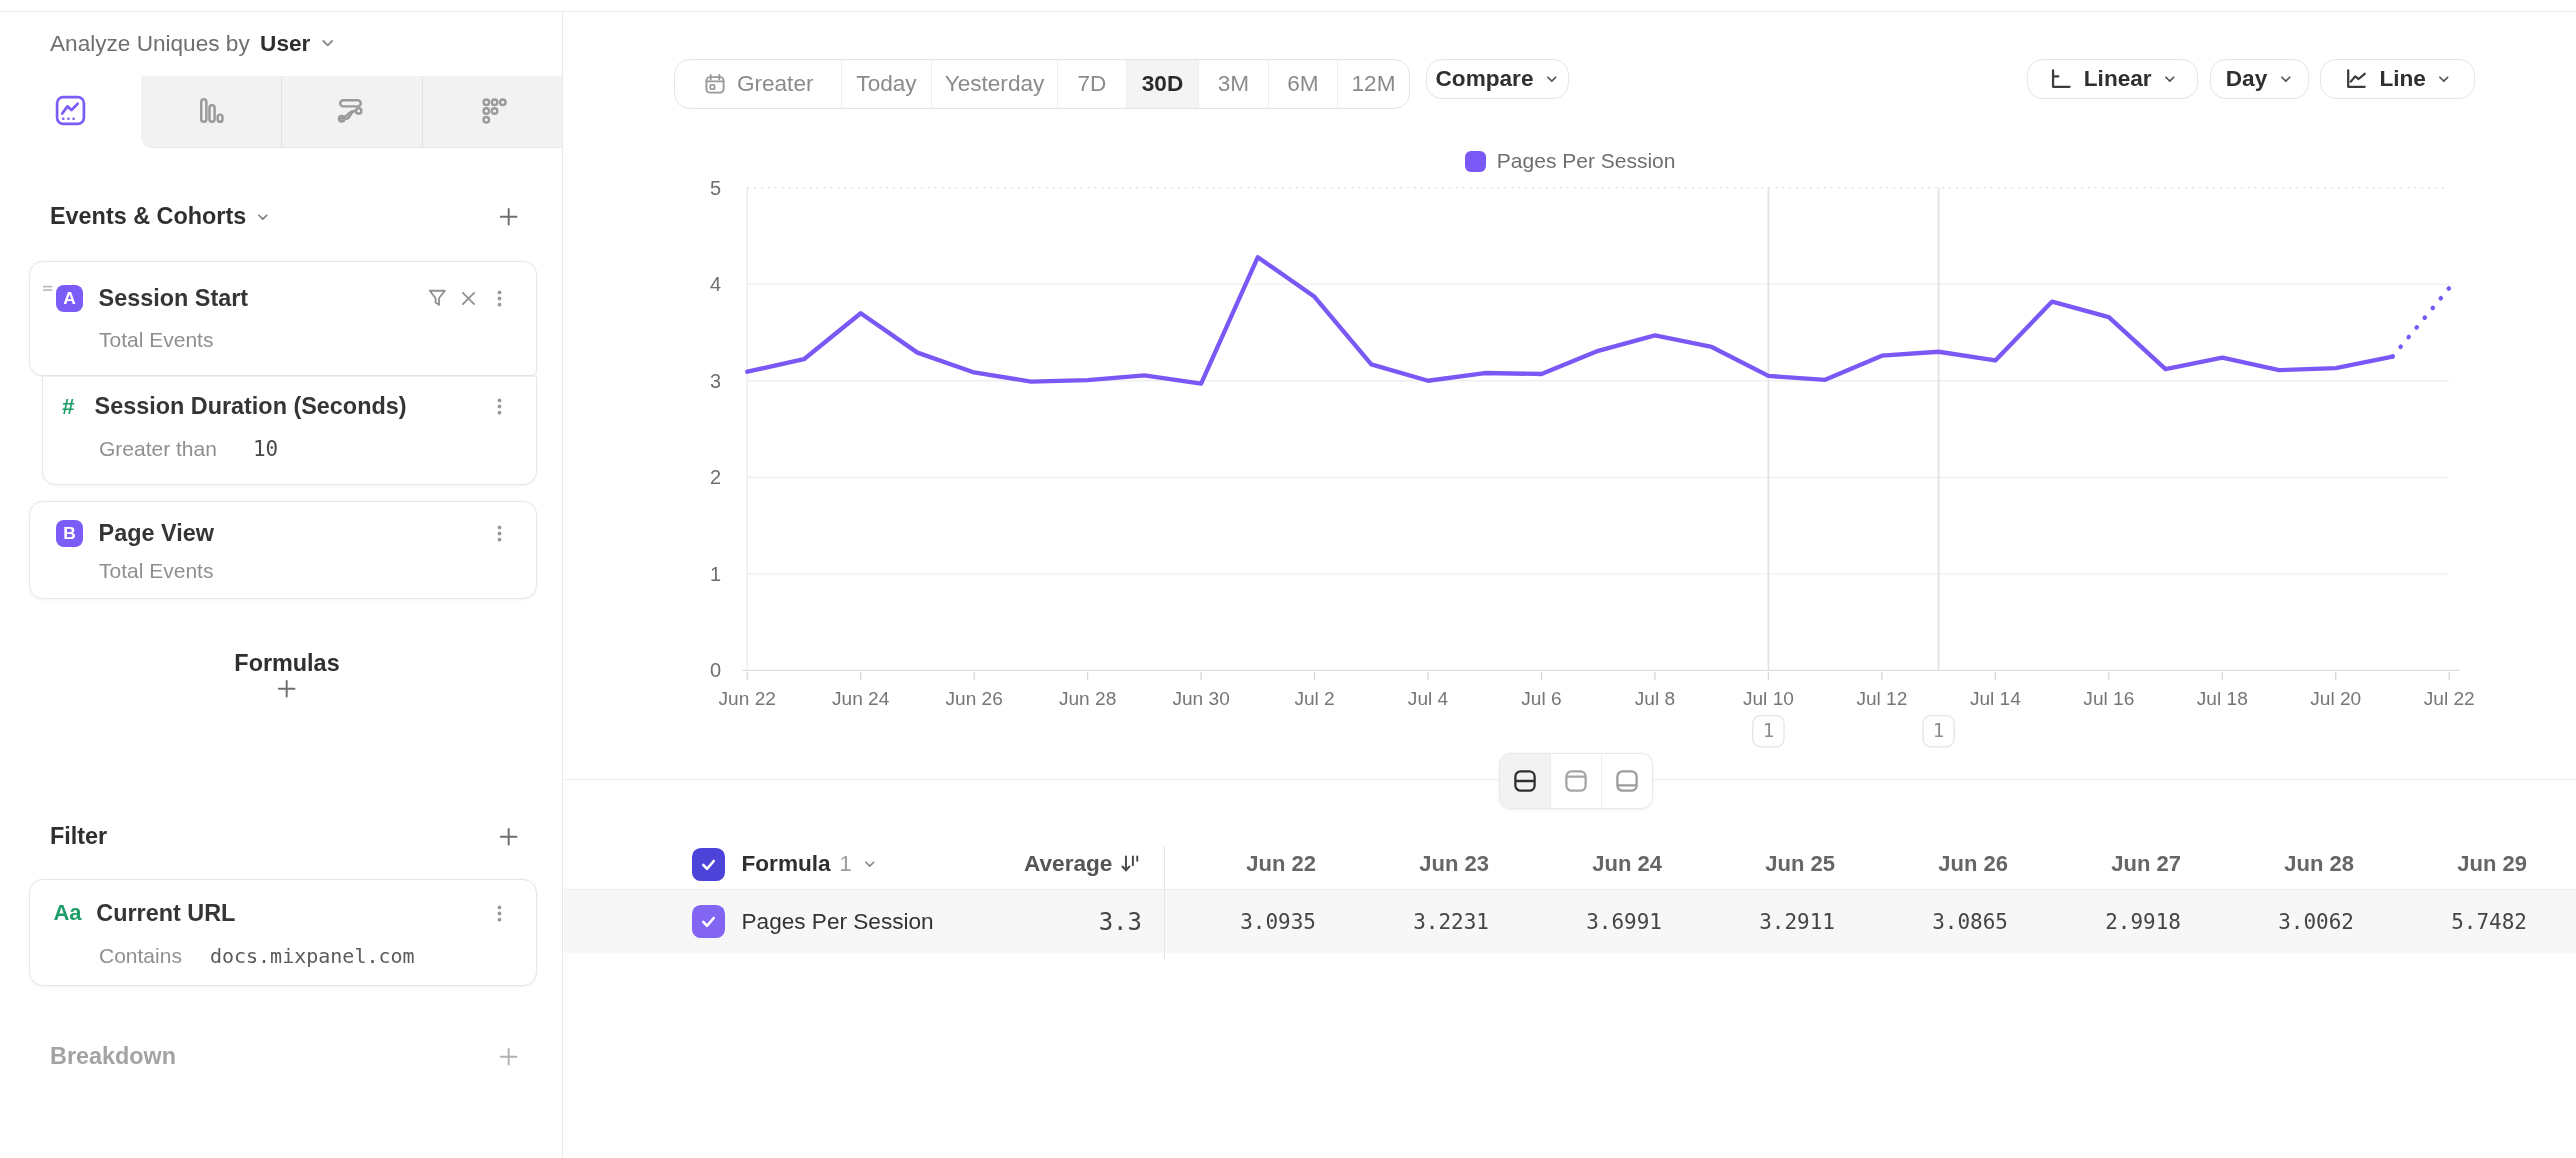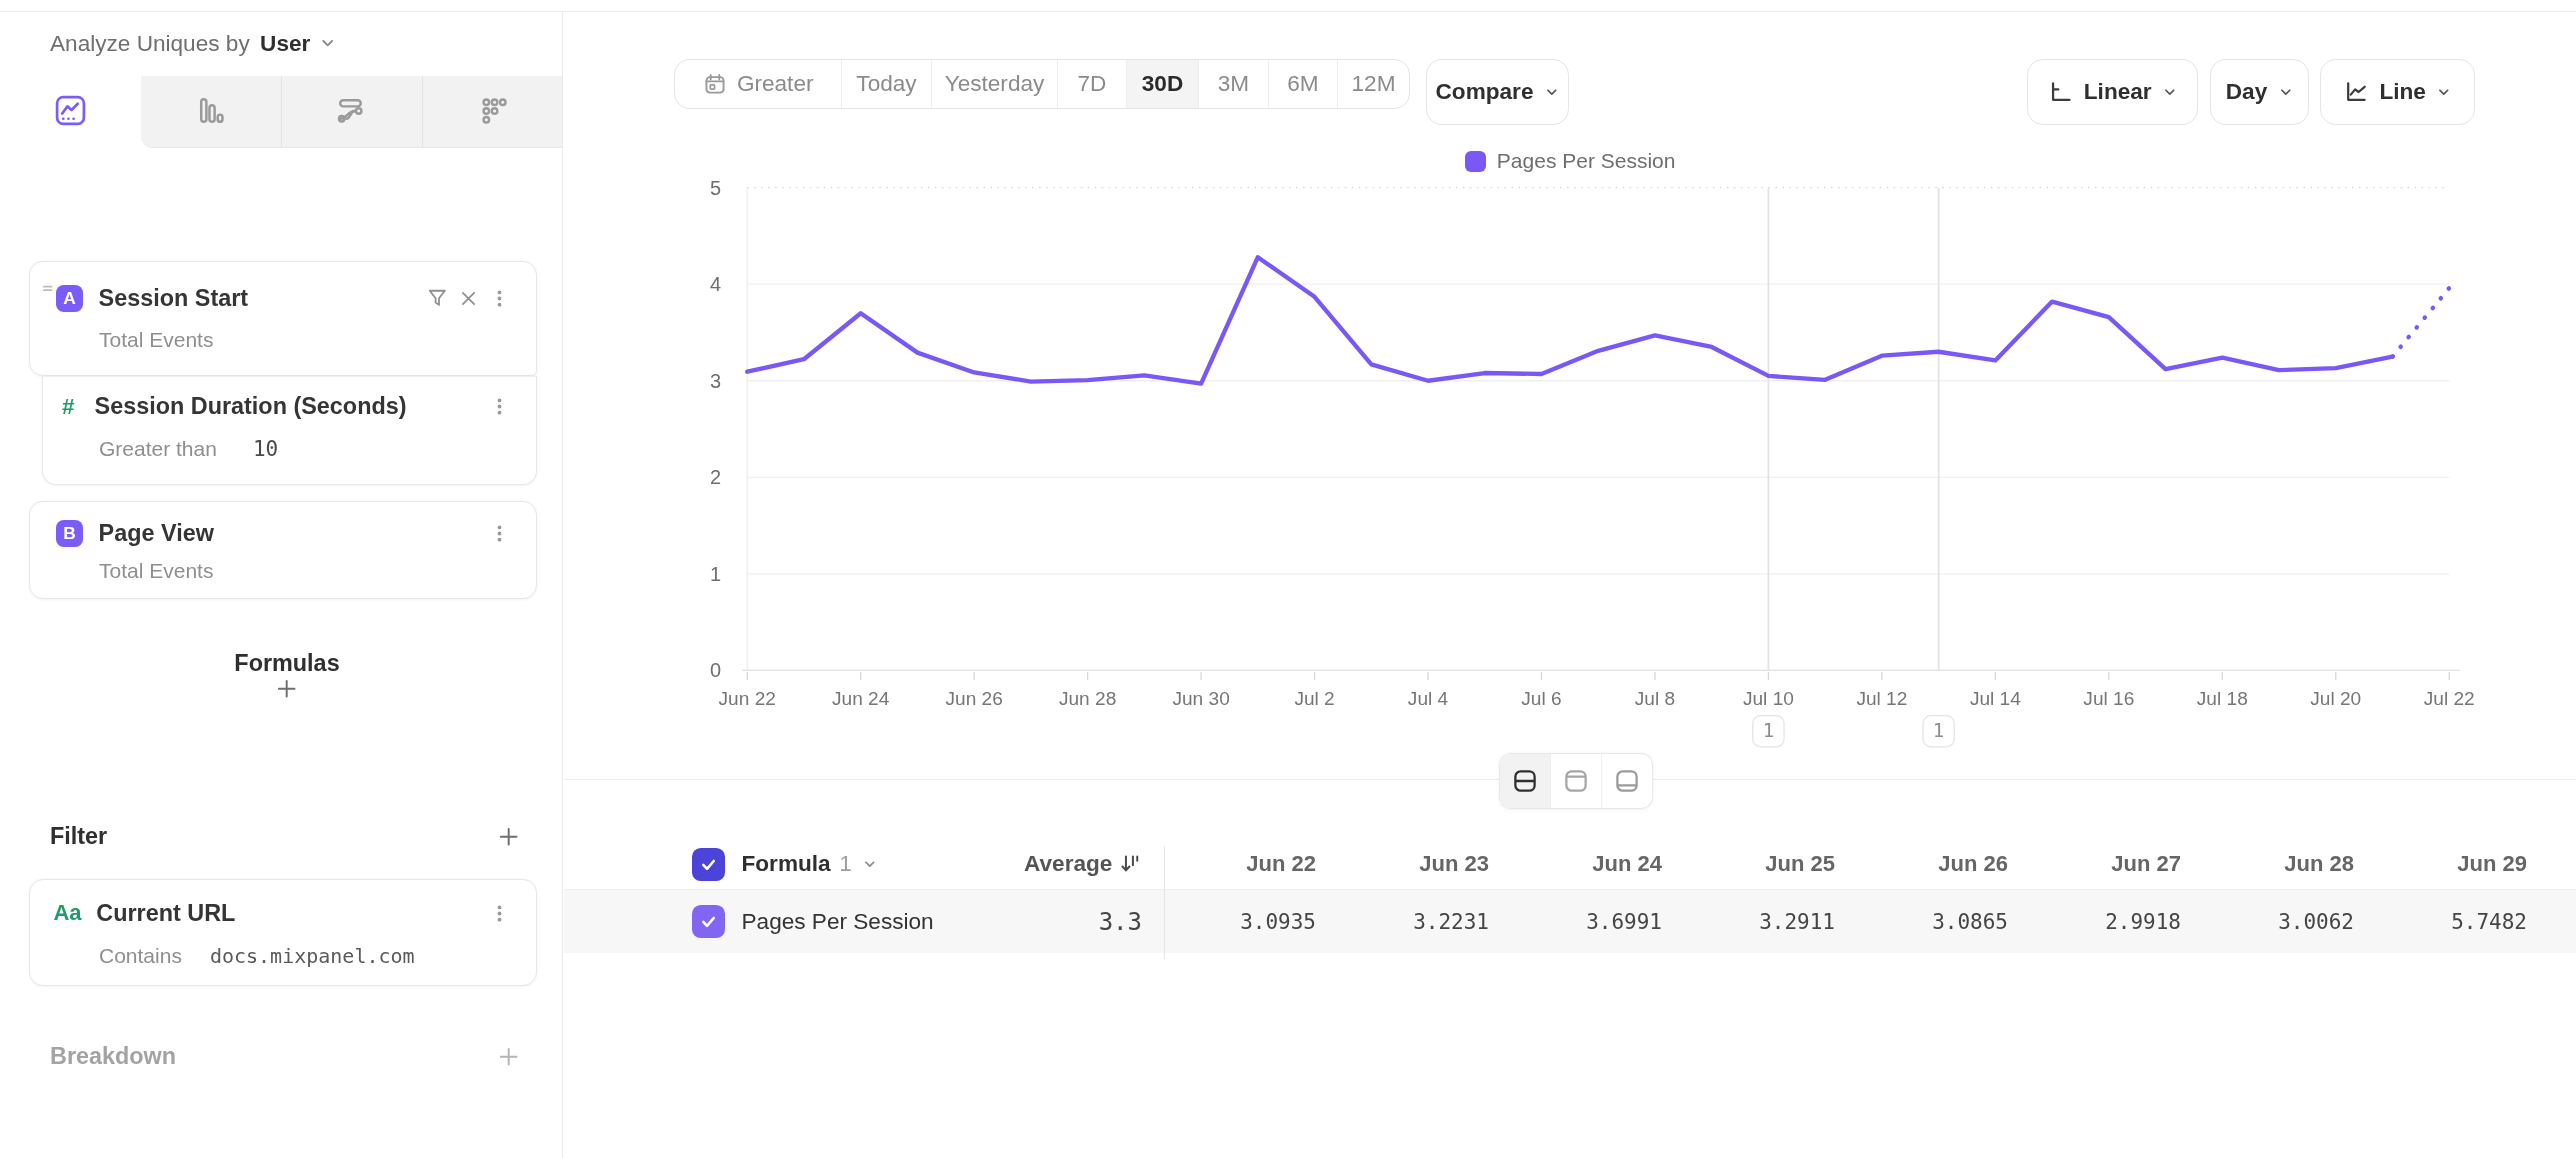--- a/index.html
+++ b/index.html
@@ -31,21 +31,21 @@
   .iconbtn{display:flex;align-items:center;justify-content:center;width:31px;height:31px;cursor:pointer;}
   .handle{position:absolute;left:12px;top:21px;}
 
   
   #main{position:absolute;left:564px;top:12px;width:2012px;height:1146px;}
   .pill{position:absolute;top:47px;height:50px;background:#fff;border:0.9px solid #e5e5e5;border-radius:15.6px;display:flex;align-items:center;box-sizing:border-box;overflow:hidden;}
   #range-group{left:110px;}
   .seg{height:100%;display:flex;align-items:center;justify-content:center;font-size:22.6px;color:#8b8b8b;box-sizing:border-box;cursor:pointer;gap:10.4px;}
   .seg + .seg{border-left:0.9px solid #ededed;}
   .seg.selected{color:#2a2a2a;font-weight:700;background:#f4f4f4;}
-  .btnpill{position:absolute;top:47px;height:66px;background:#fff;border:0.9px solid #e5e5e5;border-radius:15.6px;display:flex;align-items:center;justify-content:center;gap:10.4px;font-size:22.6px;color:#2f2f2f;font-weight:700;box-sizing:border-box;cursor:pointer;}
+  .btnpill{position:absolute;top:47px;height:40px;background:#fff;border:0.9px solid #e5e5e5;border-radius:15.6px;display:flex;align-items:center;justify-content:center;gap:10.4px;font-size:22.6px;color:#2f2f2f;font-weight:700;box-sizing:border-box;cursor:pointer;}
   #legend{position:absolute;left:0;top:137px;width:2012px;display:flex;align-items:center;justify-content:center;gap:11.3px;}
   #legend .swatch{width:21px;height:21px;border-radius:6px;}
   #legend .ltext{font-size:21px;color:#6e6e6e;}
   #chart-wrap{position:absolute;left:0;top:0;width:2012px;height:782px;}
   .hdivider{position:absolute;left:0;top:767px;width:2012px;height:0.9px;background:#ececec;}
   #view-toggle{position:absolute;left:935px;top:741px;height:54px;background:#fff;border:0.9px solid #e8e8e8;border-radius:12px;box-shadow:0 0.9px 3.5px rgba(0,0,0,.06);display:flex;align-items:center;overflow:hidden;}
   .vt{width:50px;height:100%;display:flex;align-items:center;justify-content:center;cursor:pointer;}
   .vt + .vt{border-left:0.9px solid #eeeeee;}
   .vt.selected{background:#f2f2f2;}
 
@@ -127,20 +127,33 @@
               <circle cx="27" cy="9" r="2.7"></circle>
               <circle cx="11" cy="17.5" r="2.7"></circle>
               <circle cx="19" cy="17.5" r="2.7"></circle>
               <circle cx="11" cy="26" r="2.7"></circle>
             </g>
           </svg>
       </span>
     </div>
   </div>
 
+  <div class="sec" style="top:190px;">
+    <span style="display:flex;align-items:center;gap:8.7px;">
+      <span>Events &amp; Cohorts</span>
+      <svg width="15.6" height="15.6" viewBox="0 0 20 20">
+          <polyline points="5,8 10,13 15,8" fill="none" stroke="#7d7d7d" stroke-width="2.2" stroke-linecap="round" stroke-linejoin="round"></polyline>
+        </svg>
+    </span>
+    <span class="iconbtn">
+      <svg width="23.4" height="23.4" viewBox="0 0 24 24">
+          <path d="M12 4v16M4 12h16" stroke="#6e6e6e" stroke-width="2" stroke-linecap="round"></path>
+        </svg>
+    </span>
+  </div>
 
   <div class="card top-card" style="top:249px;height:115px;">
     <span class="handle">
       <svg width="14" height="14" viewBox="0 0 16 16">
           <path d="M2 4h9M2 8h9" stroke="#bdbdbd" stroke-width="2" stroke-linecap="round"></path>
         </svg>
     </span>
     <div class="crow" style="top:19px;height:35px;">
       <span class="badge" style="margin-left:26px;">A</span>
       <span class="ctitle" style="margin-left:15.6px;">Session Start</span>

